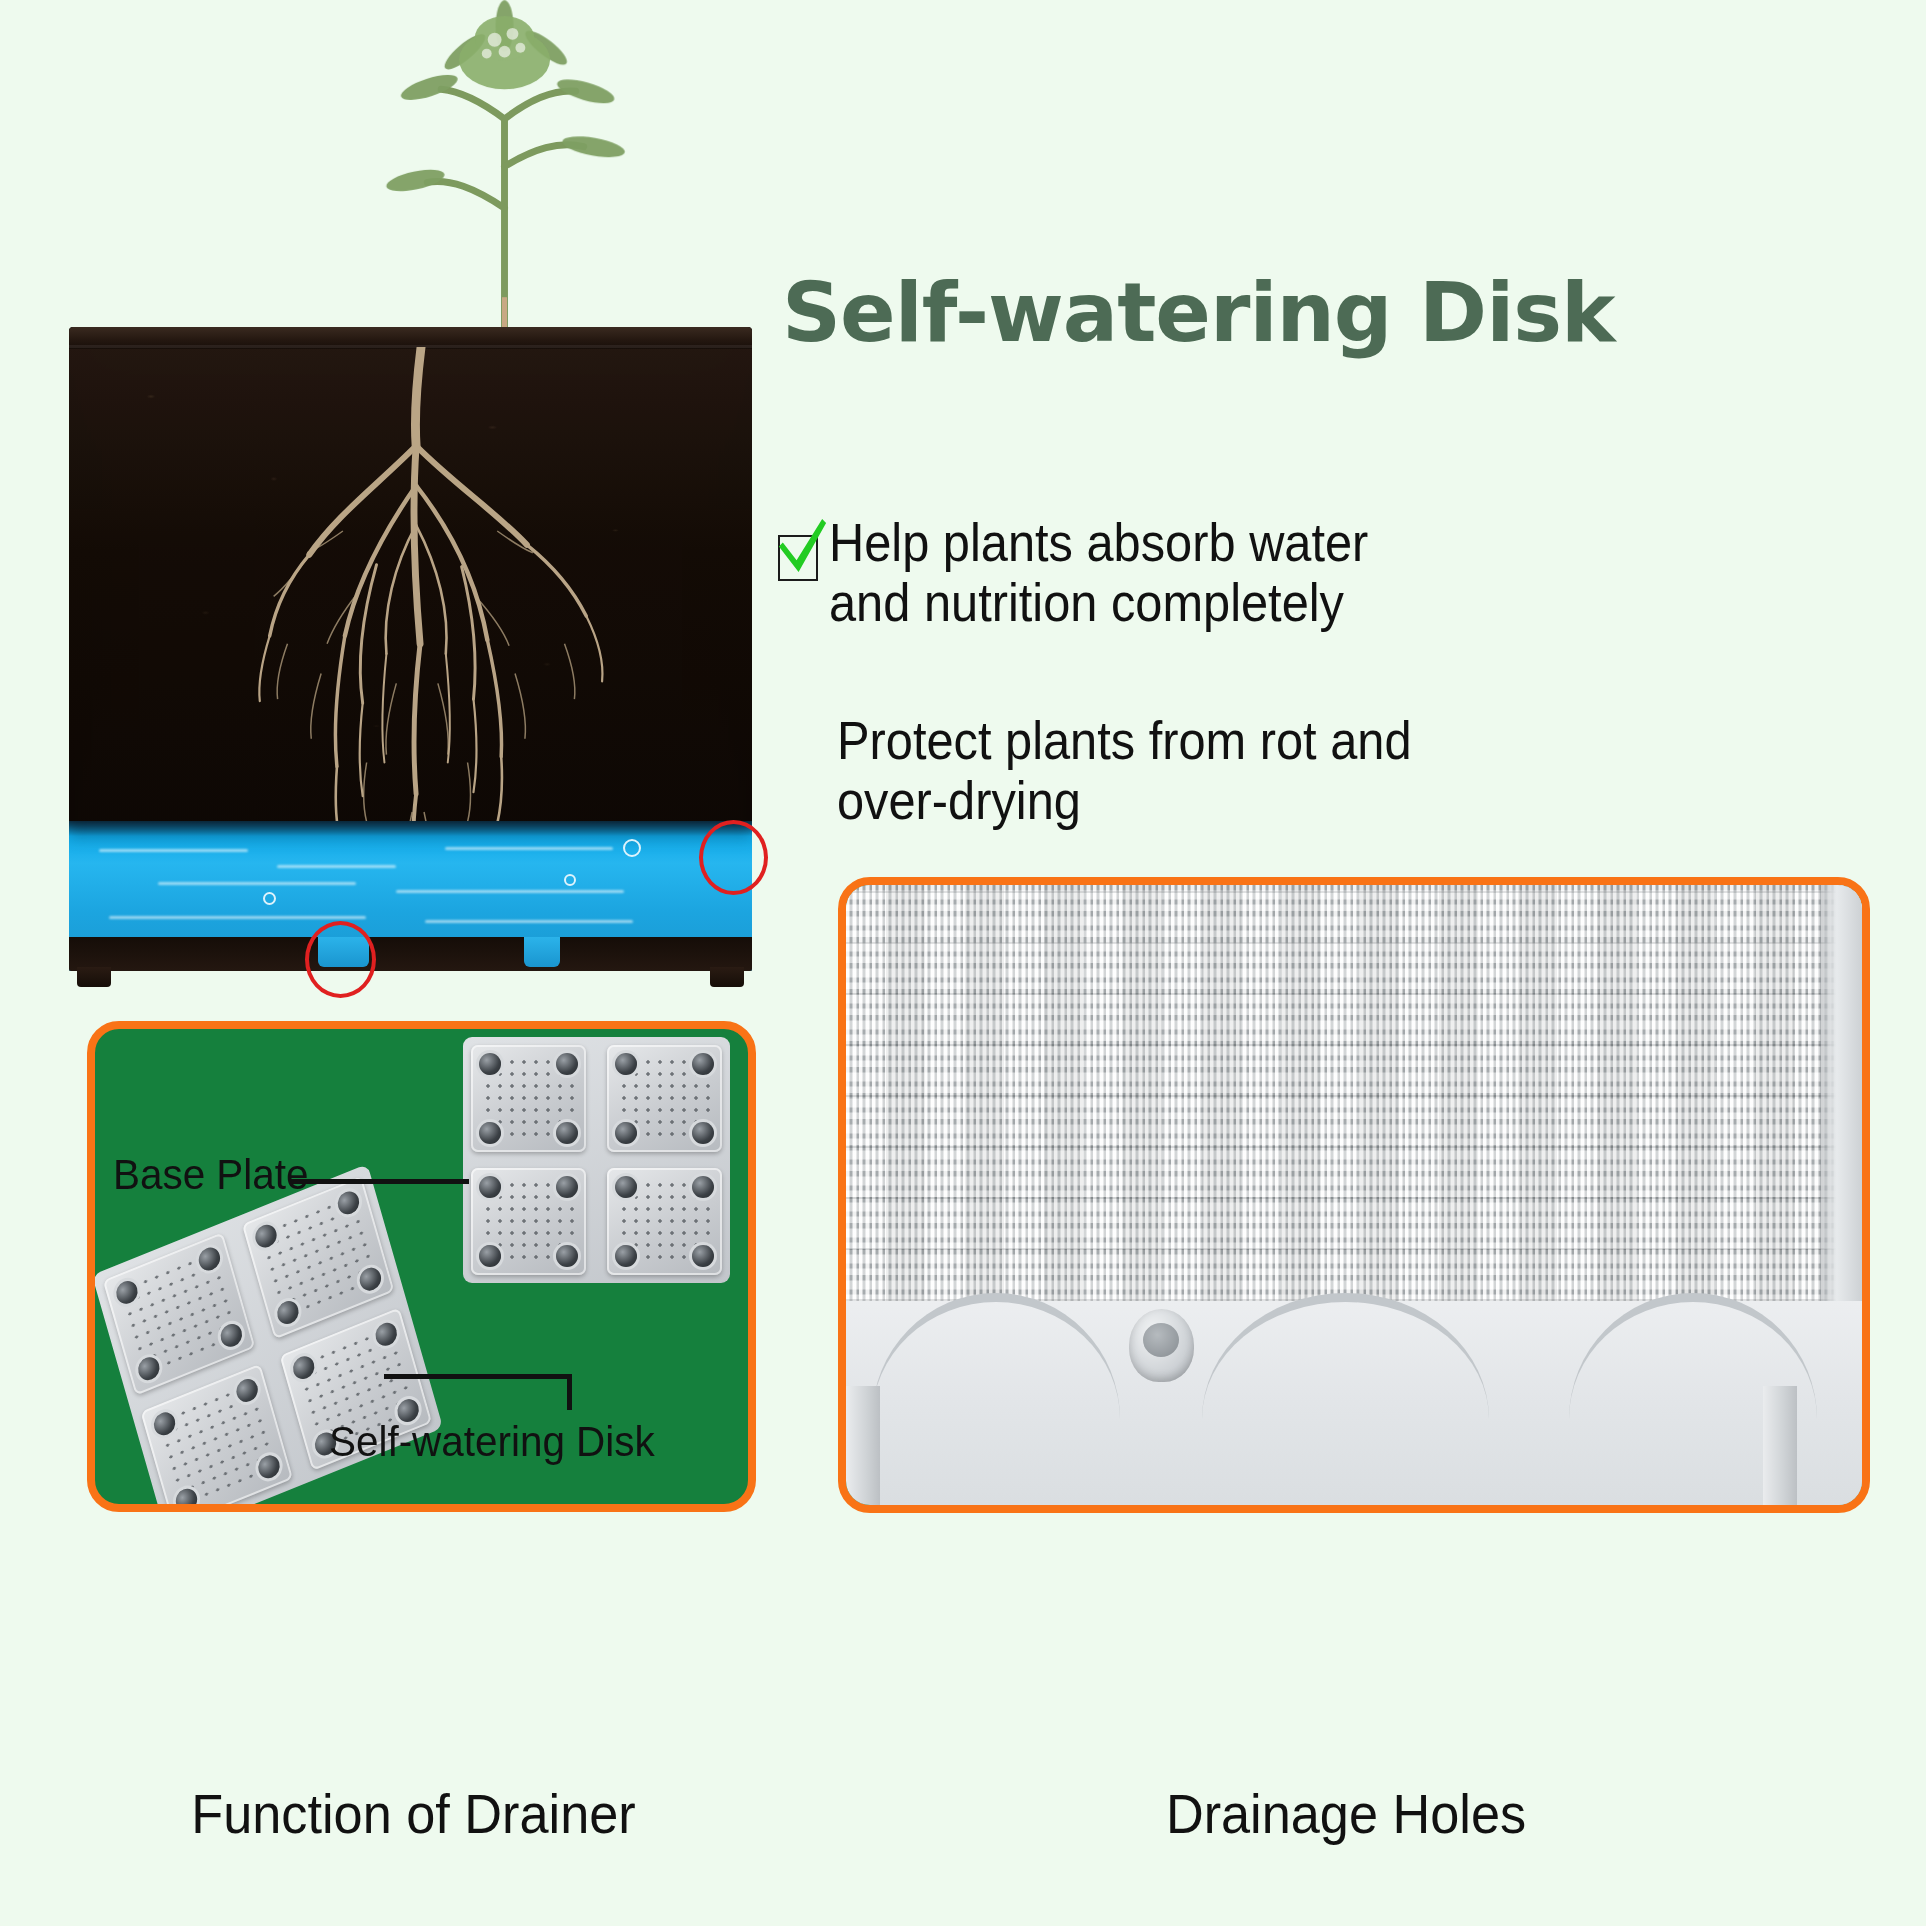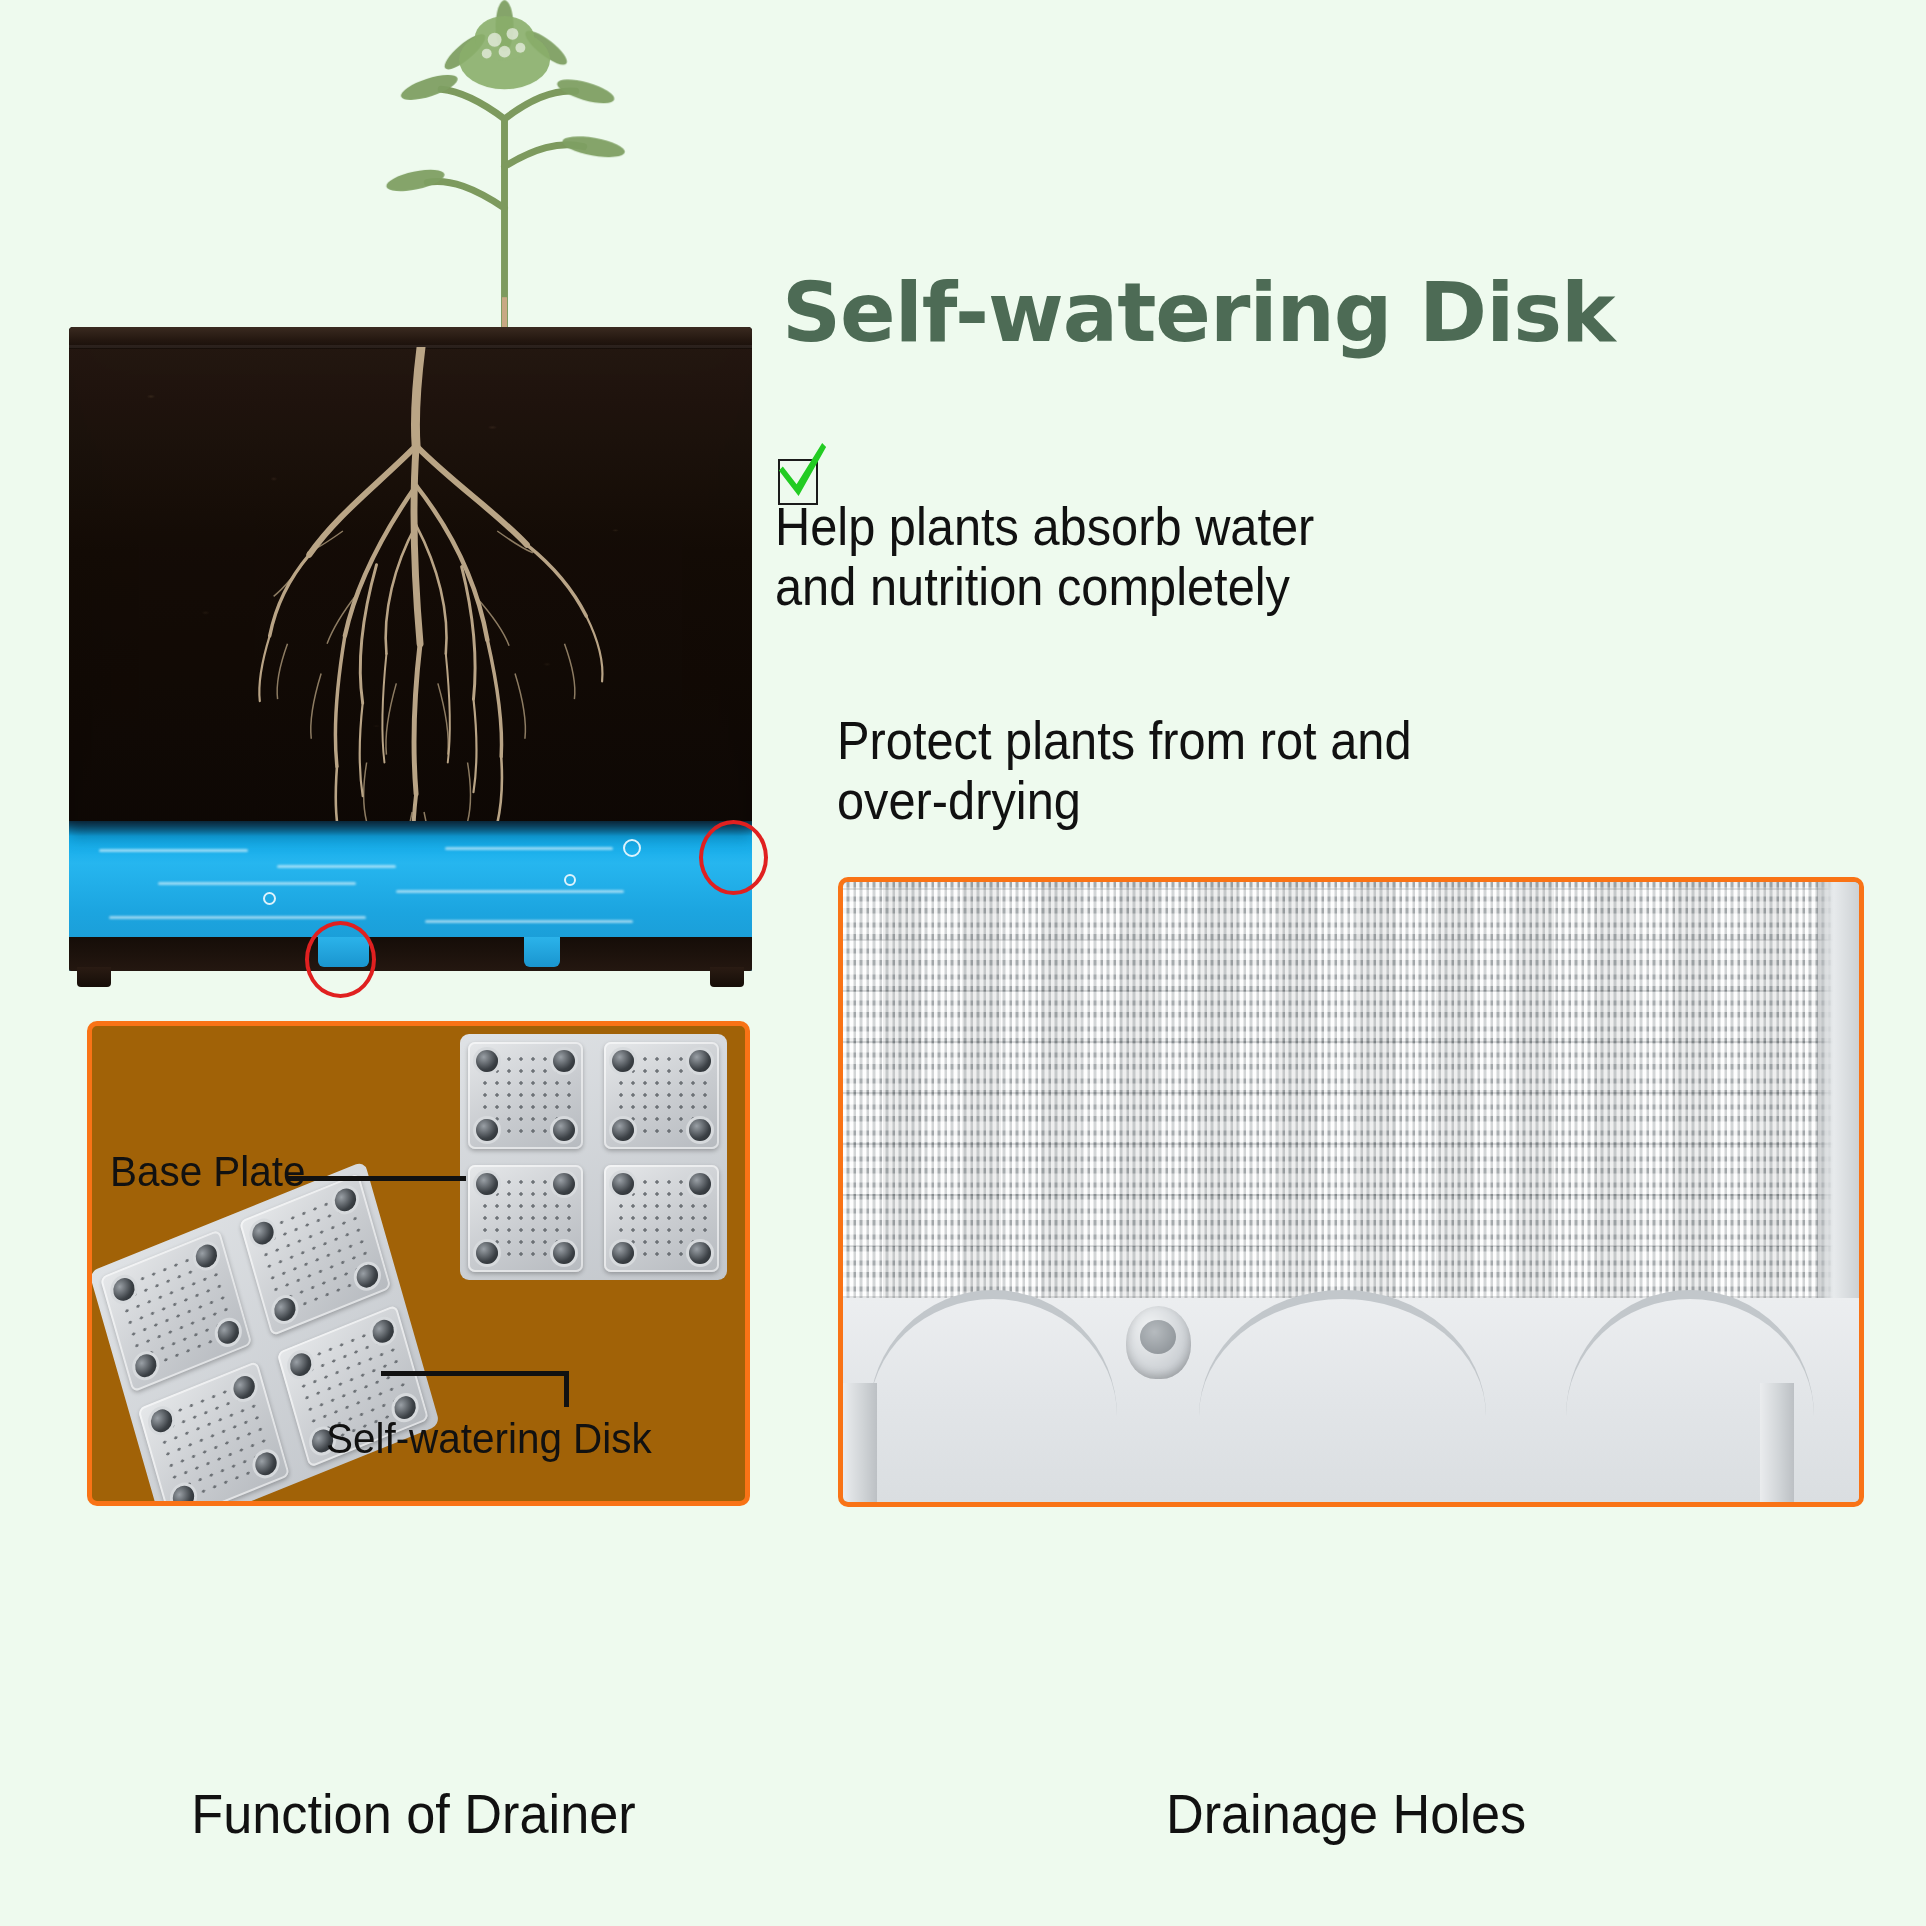--- a/index.html
+++ b/index.html
@@ -111,21 +111,21 @@
     white-space:pre-line;
   }
   .plain-para{
     position:absolute;left:837px;top:711px;width:1099px;
     font-size:53px;line-height:1.13;color:#111;white-space:pre-line;
     transform:scaleX(.92);transform-origin:left center;
   }
 
   
   .card{
-    position:absolute;background:#a16207;border:5px solid #f97316;border-radius:10px;
+    position:absolute;background:#15803d;border:8px solid #f97316;border-radius:32px;
     overflow:hidden;
   }
   #card-left{left:87px;top:1021px;width:653px;height:475px;}
   .lbl{
     position:absolute;font-size:43px;color:#111;white-space:nowrap;
     transform:scaleX(.94);transform-origin:left center;
   }
   .leader{position:absolute;background:#111;}
 
   
@@ -335,21 +335,21 @@
 
     <div class="circle-marker" style="left:236px;top:594px;width:63px;height:69px;"></div>
     <div class="circle-marker" style="left:630px;top:493px;width:61px;height:67px;"></div>
   </div>
 
   <div class="headline">Self-watering Disk</div>
 
   <div class="bullets">
 
 
-    <div class="bullet" style="margin-top:36px;flex-direction:column;">
+    <div class="bullet" style="margin-top:112px;">
       <span class="chk">
         <span class="box"></span>
         <svg class="tick" viewBox="0 0 60 62">
           <path d="M6 30 L10 26 L24 44 L50 2 L54 6 L26 56 Z" fill="#22cc22"></path>
         </svg>
       </span>
       <span class="btext">Help plants absorb water
 and nutrition completely</span>
     </div>
   </div>

